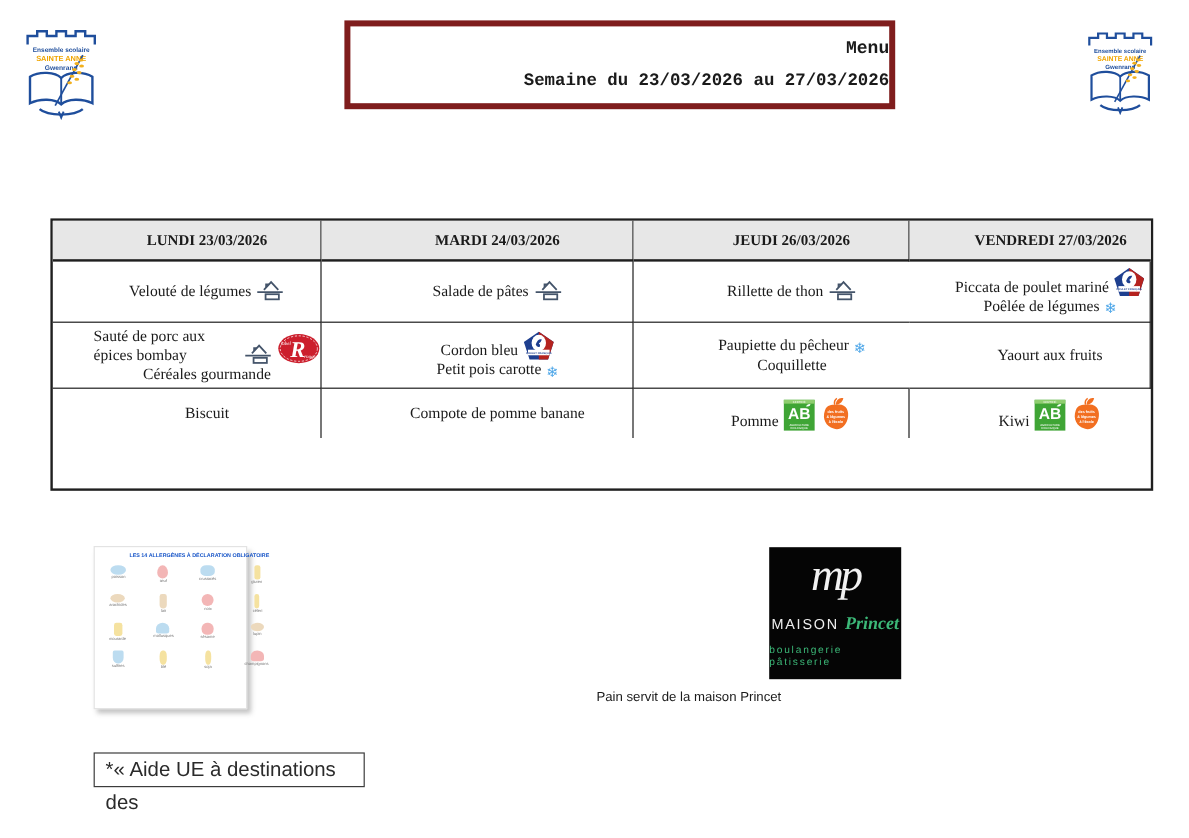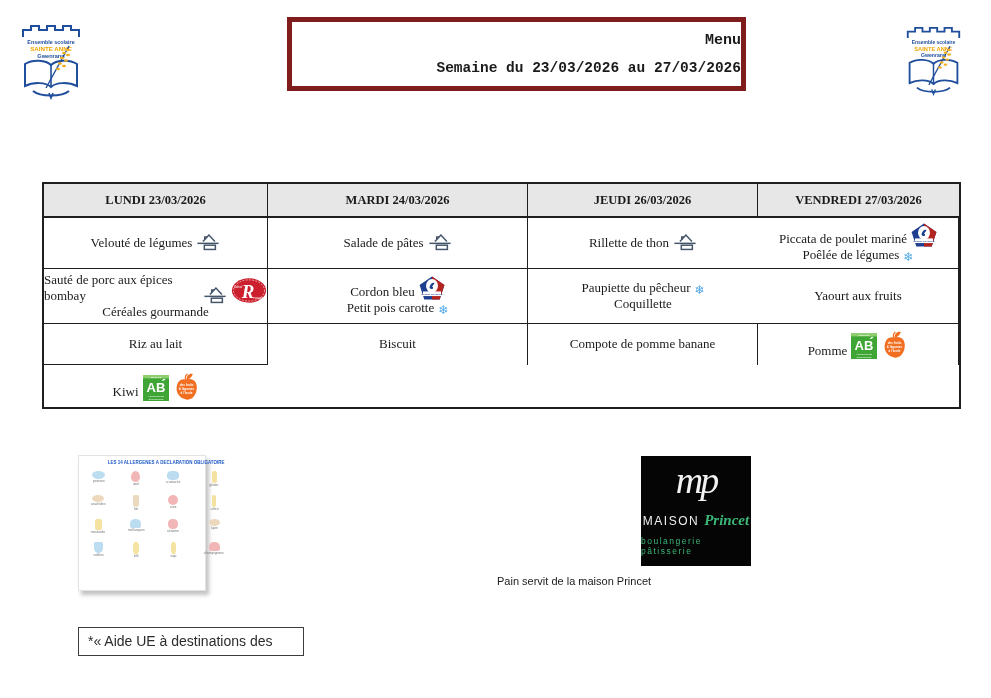--- a/index.html
+++ b/index.html
@@ -18,21 +18,21 @@
   .title-box .t1{font-size:15px;}
   .title-box .t2{font-size:14.5px;}
 
   
   .menu-table{position:absolute;left:42px;top:182px;display:grid;
               grid-template-columns:224px 260px 230px 201px;
               grid-template-rows:34px 51px 55px 41px 42px;
               border:2px solid #1f1f1f;background:#fff;}
   .cell{border-right:1px solid #1f1f1f;border-bottom:1px solid #1f1f1f;
         display:flex;flex-direction:column;align-items:center;justify-content:center;
-        font-size:13px;overflow:visible;}
+        font-size:13px;overflow:visible;padding-left:34px;}
   .cell.cl{border-right:none;}
   .cell.rl{border-bottom:none;}
   .hdr{background:#e7e7e7;font-weight:bold;font-size:12.5px;border-bottom:2px solid #1f1f1f;}
   .line{display:flex;align-items:flex-end;justify-content:center;gap:4px;line-height:1.25;}
   .line.base{align-items:flex-end;}
   .snow{color:#4da6e8;font-size:12px;line-height:1;}
   .ic{flex:none;}
   .raise{margin-top:-8px;}
 
   
@@ -75,21 +75,21 @@
   .mp-script{font-family:"Liberation Serif",serif;font-style:italic;font-weight:bold;
              color:#3cb878;font-size:15px;}
   .mp-sub{font-family:Liberation Sans, sans-serif;color:#3cb878;font-size:8.5px;
           letter-spacing:1.5px;margin-top:7px;}
 
   .caption{position:absolute;left:497px;top:575px;font-family:"Liberation Sans",sans-serif;
            font-size:11px;color:#1b1b1b;}
 
   .footnote{position:absolute;left:78px;top:627px;width:226px;height:29px;
             border:1px solid #3c3c3c;box-sizing:border-box;line-height:27px;padding-left:9px;
-            font-family:"Liberation Sans",sans-serif;font-size:14px;color:#2b2b2b;}
+            font-family:"Liberation Sans",sans-serif;font-size:17px;color:#2b2b2b;}
 
   .defs-hidden{position:absolute;width:0;height:0;overflow:hidden;}
 </style>
 </head>
 <body>
 
 <svg class="defs-hidden" aria-hidden="true">
   <defs>
 
     <symbol id="sym-fm" viewBox="0 0 26 20">
@@ -280,25 +280,20 @@
       <div class="line">
         <span>Coquillette</span>
       </div>
     </div>
 
     <div class="cell">
       <div class="line">
           <span>Yaourt aux fruits</span>
         </div>
     </div>
-    <div class="cell">
-      <div class="line">
-          <span>Riz au lait</span>
-        </div>
-    </div>
 
     <div class="cell rl">
       <div class="line">
           <span>Biscuit</span>
         </div>
     </div>
     <div class="cell rl">
       <div class="line">
           <span>Compote de pomme banane</span>
         </div>

